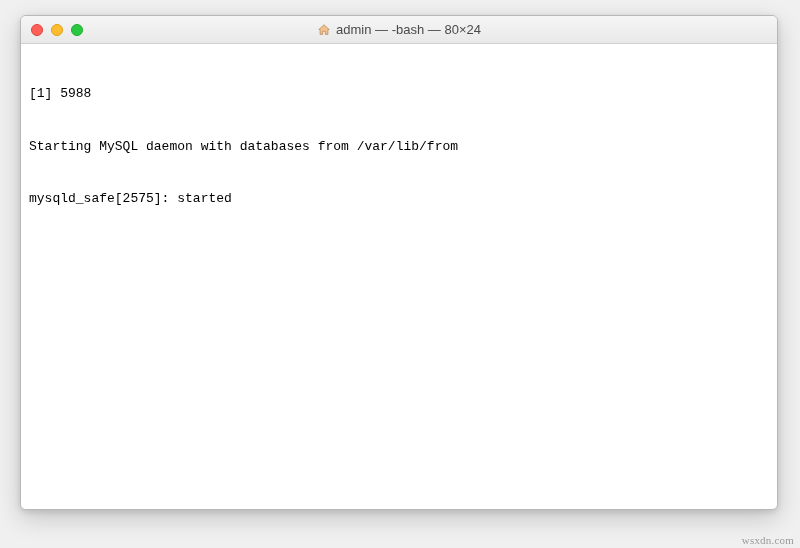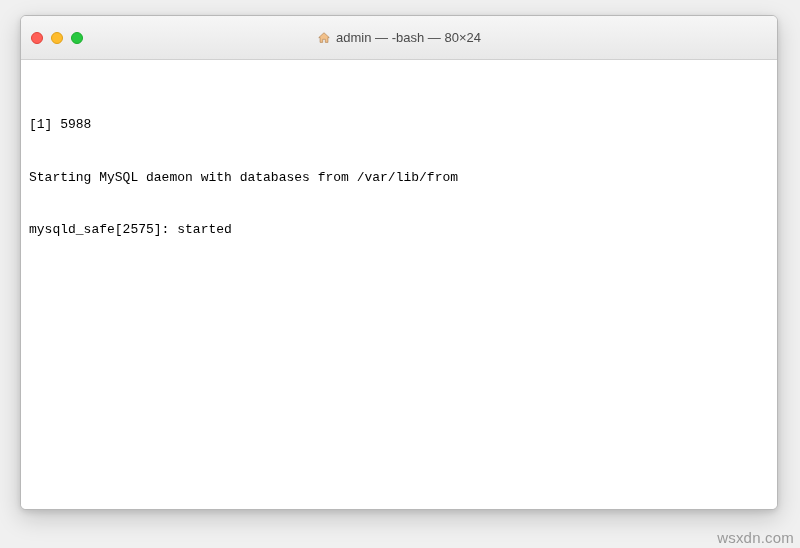--- a/index.html
+++ b/index.html
@@ -18,21 +18,21 @@
       height: 495px;
       background: #ffffff;
       border: 1px solid #b8b8b8;
       border-radius: 6px;
       box-shadow: 0 8px 24px rgba(0,0,0,0.18), 0 2px 6px rgba(0,0,0,0.12);
       overflow: hidden;
       display: flex;
       flex-direction: column;
     }
     .titlebar {
-      height: 44px;
+      height: 28px;
       background: linear-gradient(to bottom, #f6f6f6 0%, #e8e8e8 100%);
       border-bottom: 1px solid #d0d0d0;
       display: flex;
       align-items: center;
       position: relative;
       flex-shrink: 0;
     }
     .traffic-lights {
       display: flex;
       gap: 8px;
@@ -62,36 +62,36 @@
     .home-icon {
       width: 14px;
       height: 12px;
       display: inline-block;
       position: relative;
     }
     .home-icon svg { width: 14px; height: 14px; display: block; margin-top: -1px; }
     .terminal-body {
       flex: 1;
       background: #ffffff;
-      padding: 21px 8px;
+      padding: 6px 8px;
       font-family: Menlo, Monaco, "Courier New", monospace;
       font-size: 13px;
       line-height: 1.35;
       color: #000000;
       white-space: pre;
       overflow: hidden;
     }
     .terminal-line { display: block; }
     .watermark {
       position: absolute;
       right: 6px;
       bottom: 2px;
-      font-size: 15px;
+      font-size: 11px;
       color: #9a9a9a;
-      font-family: Liberation Sans, sans-serif;
+      font-family: Liberation Serif, serif;
       letter-spacing: 0.2px;
     }
   </style>
 </head>
 <body>
 
 <div class="window">
   <div class="titlebar">
     <div class="traffic-lights">
       <div class="tl tl-close"></div>

